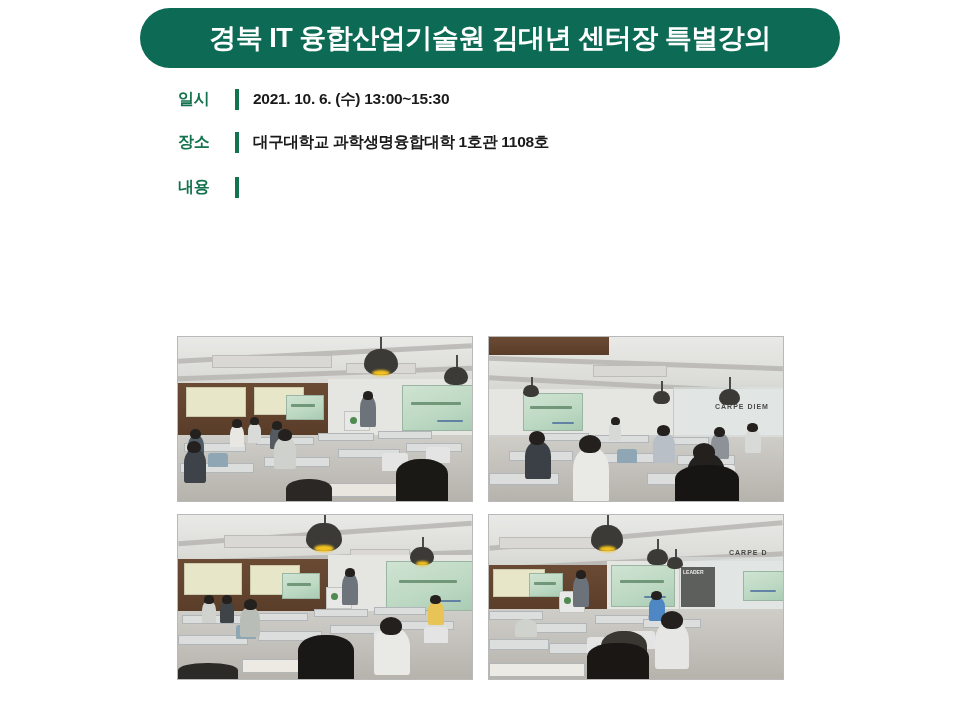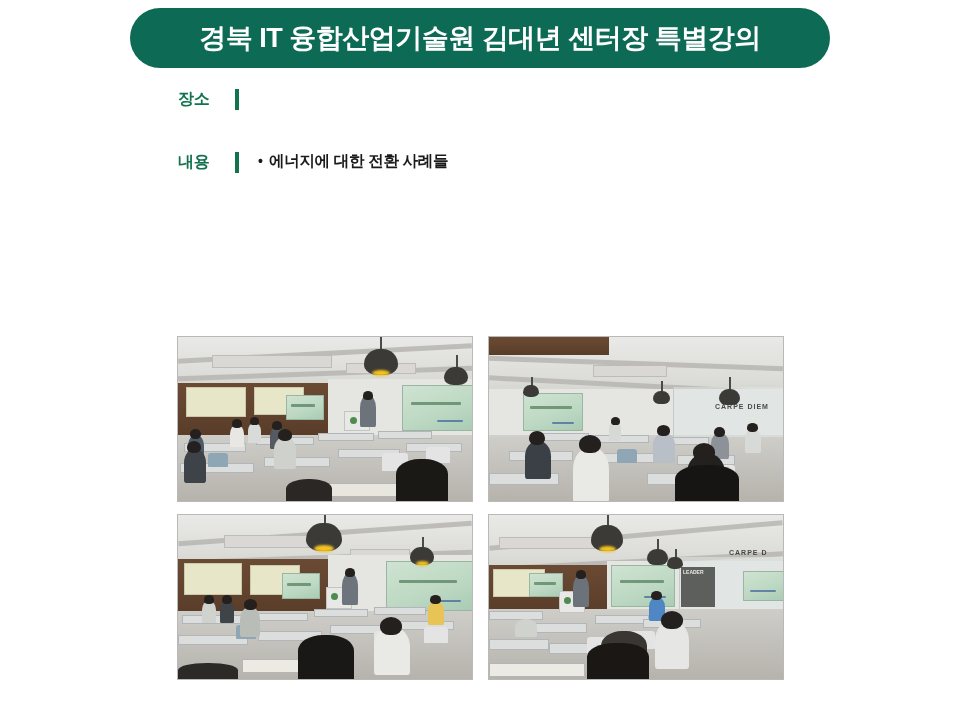--- a/index.html
+++ b/index.html
@@ -11,21 +11,21 @@
     height: 720px;
     background: #ffffff;
     font-family: "Liberation Sans", "DejaVu Sans", sans-serif;
     overflow: hidden;
     position: relative;
   }
 
   
   .banner {
     position: absolute;
-    left: 130px;
+    left: 140px;
     top: 8px;
     width: 700px;
     height: 60px;
     background: #0c6a55;
     border-radius: 30px;
     display: flex;
     align-items: center;
     justify-content: center;
     box-sizing: border-box;
   }
@@ -45,21 +45,21 @@
     top: 88px;
     width: 640px;
   }
   .info-row {
     display: flex;
     align-items: flex-start;
     height: 43px;
   }
   .info-row.content-row {
     height: auto;
-    margin-top: 20px;
+    margin-top: 2px;
     align-items: flex-start;
   }
   .row-label {
     width: 48px;
     flex: 0 0 48px;
     color: #13734f;
     font-size: 16px;
     font-weight: bold;
     letter-spacing: -0.3px;
     line-height: 22px;
@@ -271,31 +271,36 @@
 </head>
 <body>
 
 <div class="banner">
   <div class="banner-title">경북 IT 융합산업기술원 김대년 센터장 특별강의</div>
 </div>
 
 <div class="info-block">
 
 
+  <div class="info-row">
+    <div class="row-label">일시</div>
+    <div class="row-bar"></div>
+    <div class="row-value">2021. 10. 6. (수) 13:00~15:30</div>
+  </div>
 
   <div class="info-row">
     <div class="row-label">장소</div>
     <div class="row-bar"></div>
+    <div class="row-value">대구대학교 과학생명융합대학  1호관 1108호</div>
   </div>
 
   <div class="info-row content-row">
     <div class="row-label">내용</div>
     <div class="row-bar"></div>
     <ul class="bullet-list">
-      <li class="bullet-item indented">에너지에 대한 전환 사례들</li>
     </ul>
   </div>
 
 </div>
 
 <div class="photo-grid">
 
   <div class="photo">
     <div class="photo-scene">
       <div class="ceiling"></div>

